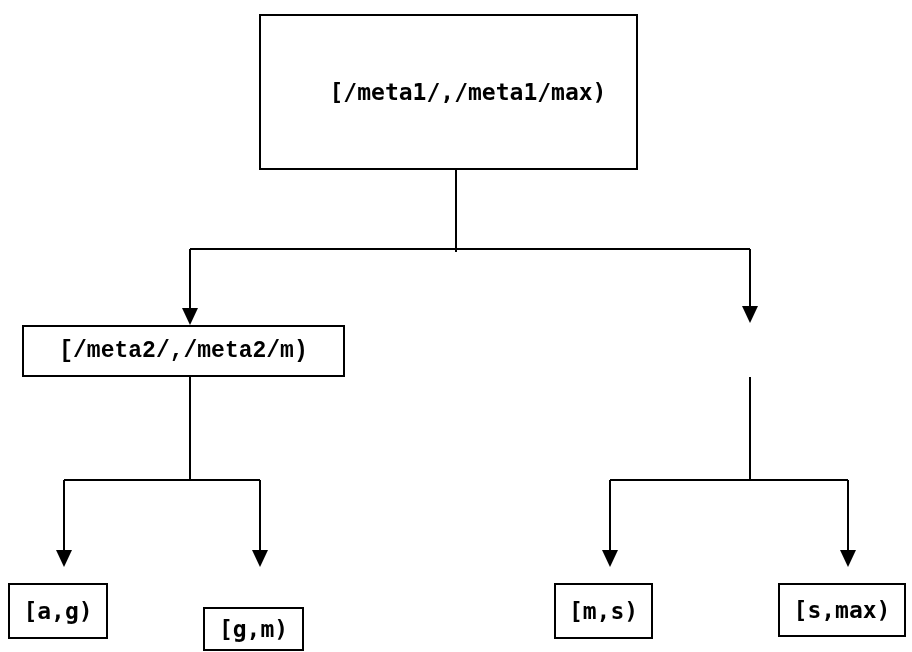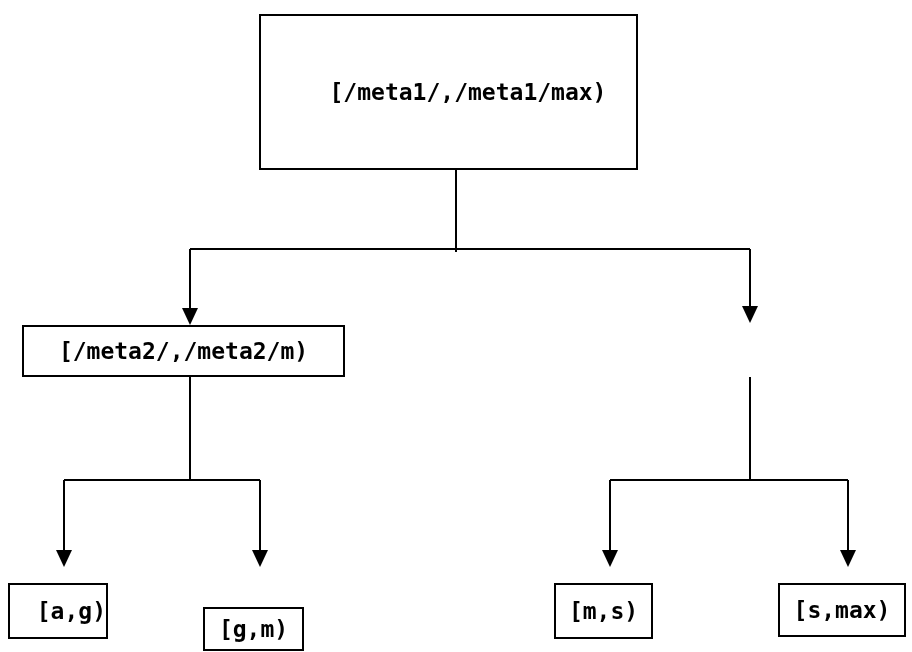--- a/index.html
+++ b/index.html
@@ -38,23 +38,23 @@
     background: #ffffff;
     display: flex;
     align-items: center;
     justify-content: center;
     color: #000000;
     font-size: 23px;
     font-weight: bold;
     white-space: nowrap;
   }
   .node-root      { left: 259px; top: 14px;  width: 379px; height: 156px; padding-left: 39px; }
-  .node-meta2-low  { left: 22px;  top: 325px; width: 323px; height: 52px; }
+  .node-meta2-low  { left: 22px;  top: 325px; width: 323px; height: 52px; font-family: Liberation Mono, monospace; }
   .node-meta2-high { left: 583px; top: 323px; width: 317px; height: 54px; }
-  .node-leaf-ag   { left: 8px;   top: 583px; width: 100px; height: 56px; justify-content: flex-end; }
+  .node-leaf-ag   { left: 8px;   top: 583px; width: 100px; height: 56px; }
   .node-leaf-gm   { left: 203px; top: 583px; width: 101px; height: 44px; margin-top: 24px; }
   .node-leaf-ms   { left: 554px; top: 583px; width: 99px;  height: 56px; }
   .node-leaf-smax { left: 778px; top: 583px; width: 128px; height: 54px; }
 </style>
 </head>
 <body>
 
 <div class="canvas">
 
   <svg class="edges-layer" width="912" height="652" viewBox="0 0 912 652" xmlns="http://www.w3.org/2000/svg">

